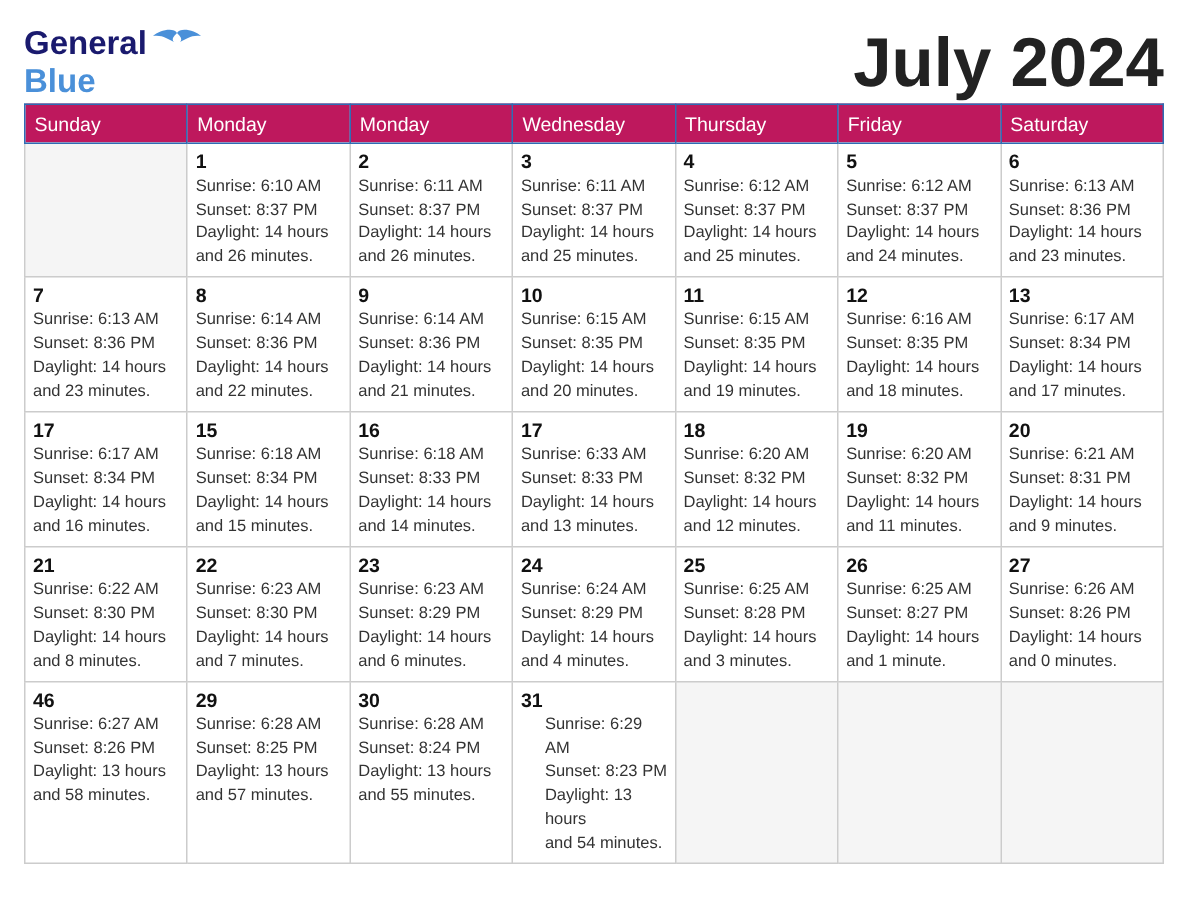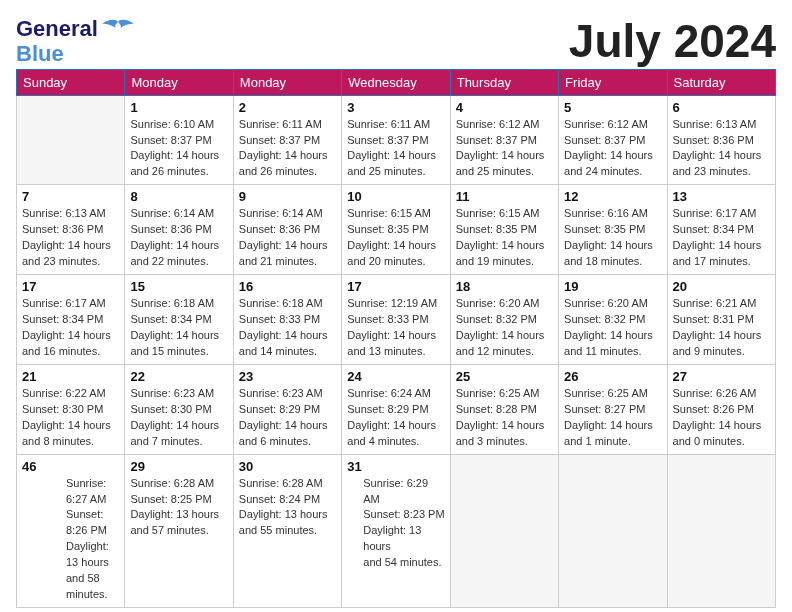--- a/index.html
+++ b/index.html
@@ -240,21 +240,21 @@
         </td>
         <td>
           <div class="day-num">16</div>
           <div class="day-info" style="white-space: pre-line;">Sunrise: 6:18 AM
 Sunset: 8:33 PM
 Daylight: 14 hours
 and 14 minutes.</div>
         </td>
         <td>
           <div class="day-num">17</div>
-          <div class="day-info" style="white-space: pre-line;">Sunrise: 12:19 AM
+          <div class="day-info" style="white-space: pre-line;">Sunrise: 6:33 AM
 Sunset: 8:33 PM
 Daylight: 14 hours
 and 13 minutes.</div>
         </td>
         <td>
           <div class="day-num">18</div>
           <div class="day-info" style="white-space: pre-line;">Sunrise: 6:20 AM
 Sunset: 8:32 PM
 Daylight: 14 hours
 and 12 minutes.</div>
@@ -321,21 +321,21 @@
           <div class="day-num">27</div>
           <div class="day-info" style="white-space: pre-line;">Sunrise: 6:26 AM
 Sunset: 8:26 PM
 Daylight: 14 hours
 and 0 minutes.</div>
         </td>
       </tr>
       <tr class="week-row">
         <td>
           <div class="day-num">46</div>
-          <div class="day-info" style="white-space: pre-line; margin-left: 44px;">Sunrise: 6:27 AM
+          <div class="day-info" style="white-space: pre-line;">Sunrise: 6:27 AM
 Sunset: 8:26 PM
 Daylight: 13 hours
 and 58 minutes.</div>
         </td>
         <td>
           <div class="day-num">29</div>
           <div class="day-info" style="white-space: pre-line;">Sunrise: 6:28 AM
 Sunset: 8:25 PM
 Daylight: 13 hours
 and 57 minutes.</div>

